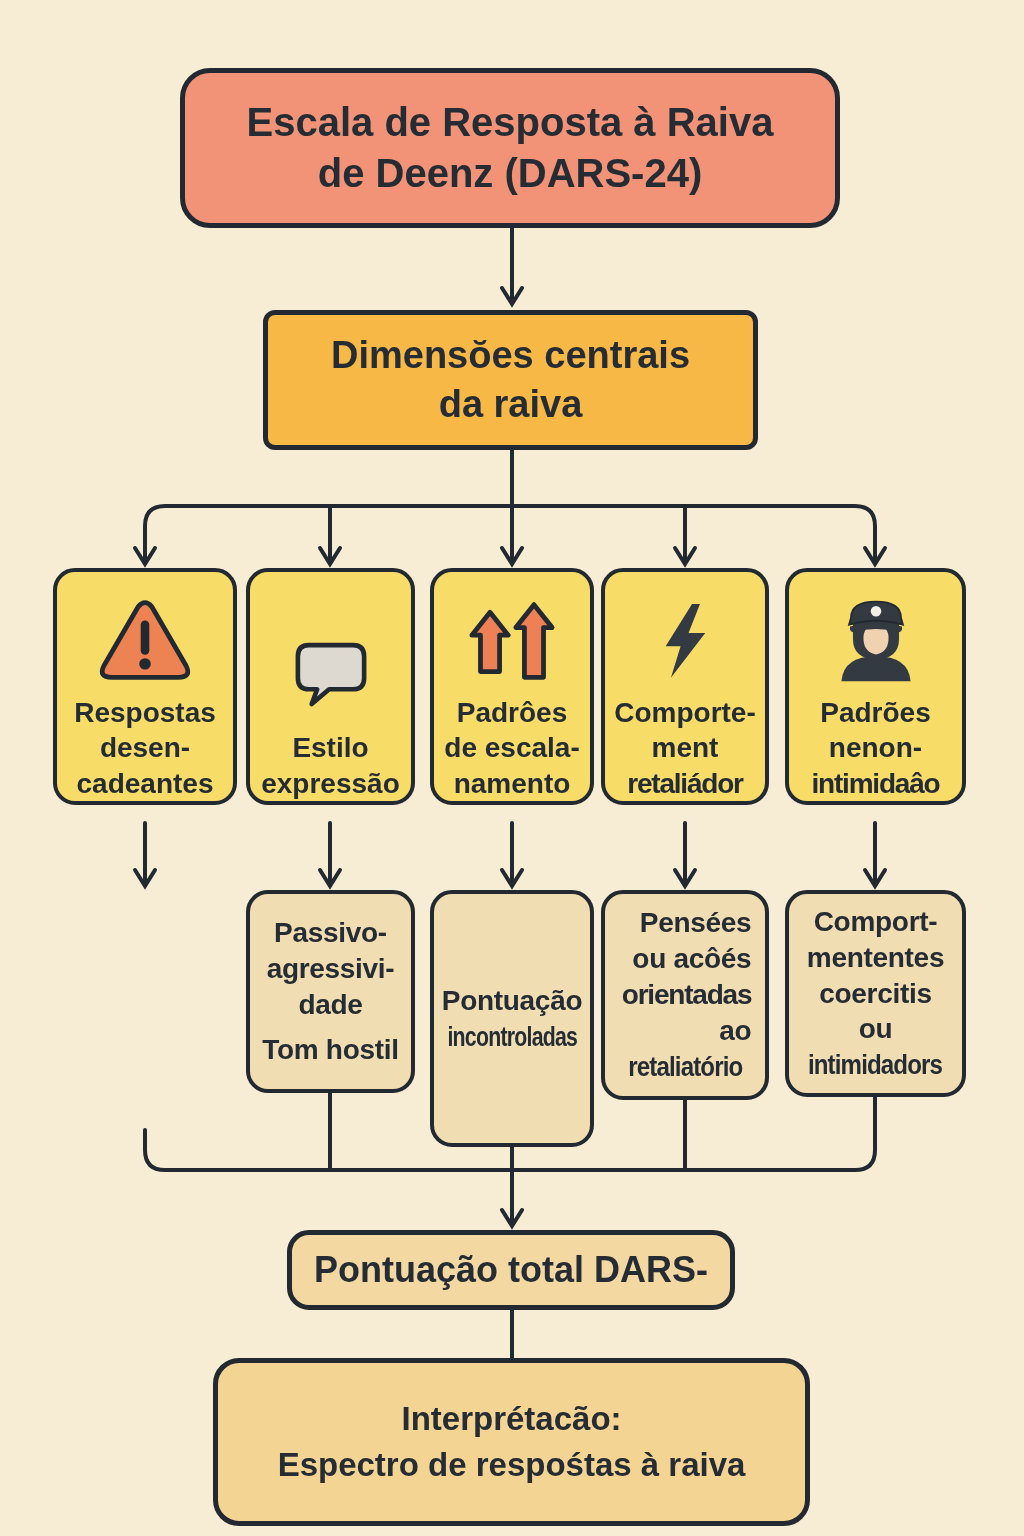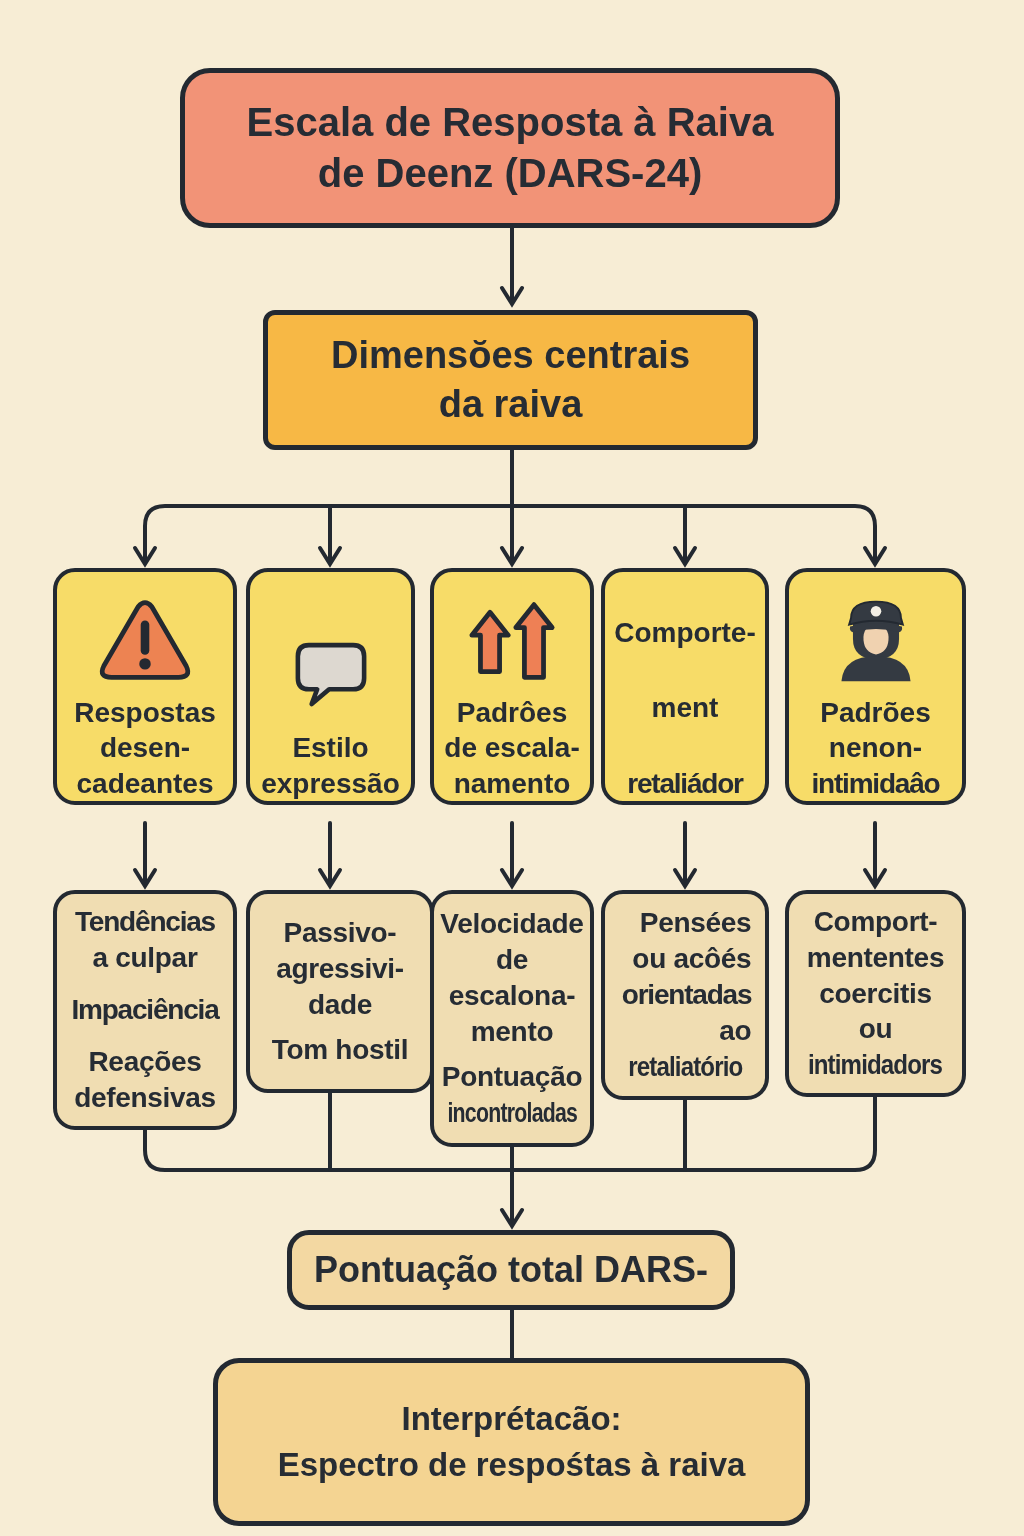--- a/index.html
+++ b/index.html
@@ -18,27 +18,27 @@
   #title-box{left:180px;top:68px;width:660px;height:160px;border-radius:30px;
     background:#F29377;font-size:40px;line-height:1.28;}
   #dimensions-box{left:263px;top:310px;width:495px;height:140px;border-radius:12px;
     background:#F7B845;font-size:38px;line-height:1.28;}
   .cat-box{top:568px;height:237px;border-radius:22px;background:#F7DC68;
     font-size:28px;line-height:1.26;border-width:4px;
     justify-content:flex-end;padding-top:19px;}
   #cat-0{left:53px;width:184px;}
   #cat-1{left:246px;width:169px;}
   #cat-2{left:430px;width:164px;}
-  #cat-3{left:601px;width:168px;gap:40px;}
+  #cat-3{left:601px;width:168px;}
   #cat-4{left:785px;width:181px;}
   .icon-wrap{height:102px;display:flex;align-items:center;justify-content:center;margin-bottom:4px;flex:0 0 auto;}
   .detail-box{top:890px;border-radius:22px;background:#F0DDB2;
     font-size:28px;line-height:1.28;border-width:4px;padding:8px 2px;letter-spacing:-0.3px;}
   #det-0{left:53px;width:184px;height:240px;}
-  #det-1{left:246px;width:188px;height:203px;}
+  #det-1{left:246px;width:169px;height:203px;}
   #det-2{left:430px;width:164px;height:257px;}
   #det-3{left:601px;width:168px;height:210px;text-align:right;}
   #det-4{left:785px;width:181px;height:207px;}
   .group{margin:5px 0;}
   #det-0 .group{margin:8px 0;}
   .tight{letter-spacing:-1.2px;}
   .squeeze{display:inline-block;transform:scaleX(0.86);transform-origin:center;
     letter-spacing:-1px;white-space:nowrap;}
   .squeeze-more{display:inline-block;transform:scaleX(0.76);transform-origin:center;
     letter-spacing:-1px;white-space:nowrap;}
@@ -156,52 +156,33 @@
         <path d="M23 31 Q50 24 77 31 Q78 36 74 37 Q50 30 26 37 Q22 36 23 31 Z" fill="#343A42"></path>
         <circle cx="50" cy="15" r="5.5" fill="#F3EFE5"></circle>
         <path d="M14 88 Q16 62 50 62 Q84 62 86 88 Z" fill="#343A42"></path>
       </svg>
     </div>
     <div>Padrões</div>
     <div>nenon-</div>
     <div class="tight">intimidaâo</div>
   </div>
 
-  <div class="box detail-box" id="det-0">
-    <div class="group">
-      <div class="tight">Tendências</div>
-      <div>a culpar</div>
-    </div>
-    <div class="group">
-      <div class="tight">Impaciência</div>
-    </div>
-    <div class="group">
-      <div>Reações</div>
-      <div>defensivas</div>
-    </div>
-  </div>
 
   <div class="box detail-box" id="det-1">
     <div class="group">
       <div>Passivo-</div>
       <div>agressivi-</div>
       <div>dade</div>
     </div>
     <div class="group">
       <div>Tom hostil</div>
     </div>
   </div>
 
   <div class="box detail-box" id="det-2">
-    <div class="group">
-      <div>Velocidade</div>
-      <div>de</div>
-      <div>escalona-</div>
-      <div>mento</div>
-    </div>
     <div class="group">
       <div>Pontuação</div>
       <div><span class="squeeze-more">incontroladas</span></div>
     </div>
   </div>
 
   <div class="box detail-box" id="det-3">
     <div class="group">
       <div>Pensées</div>
       <div>ou acôés</div>

